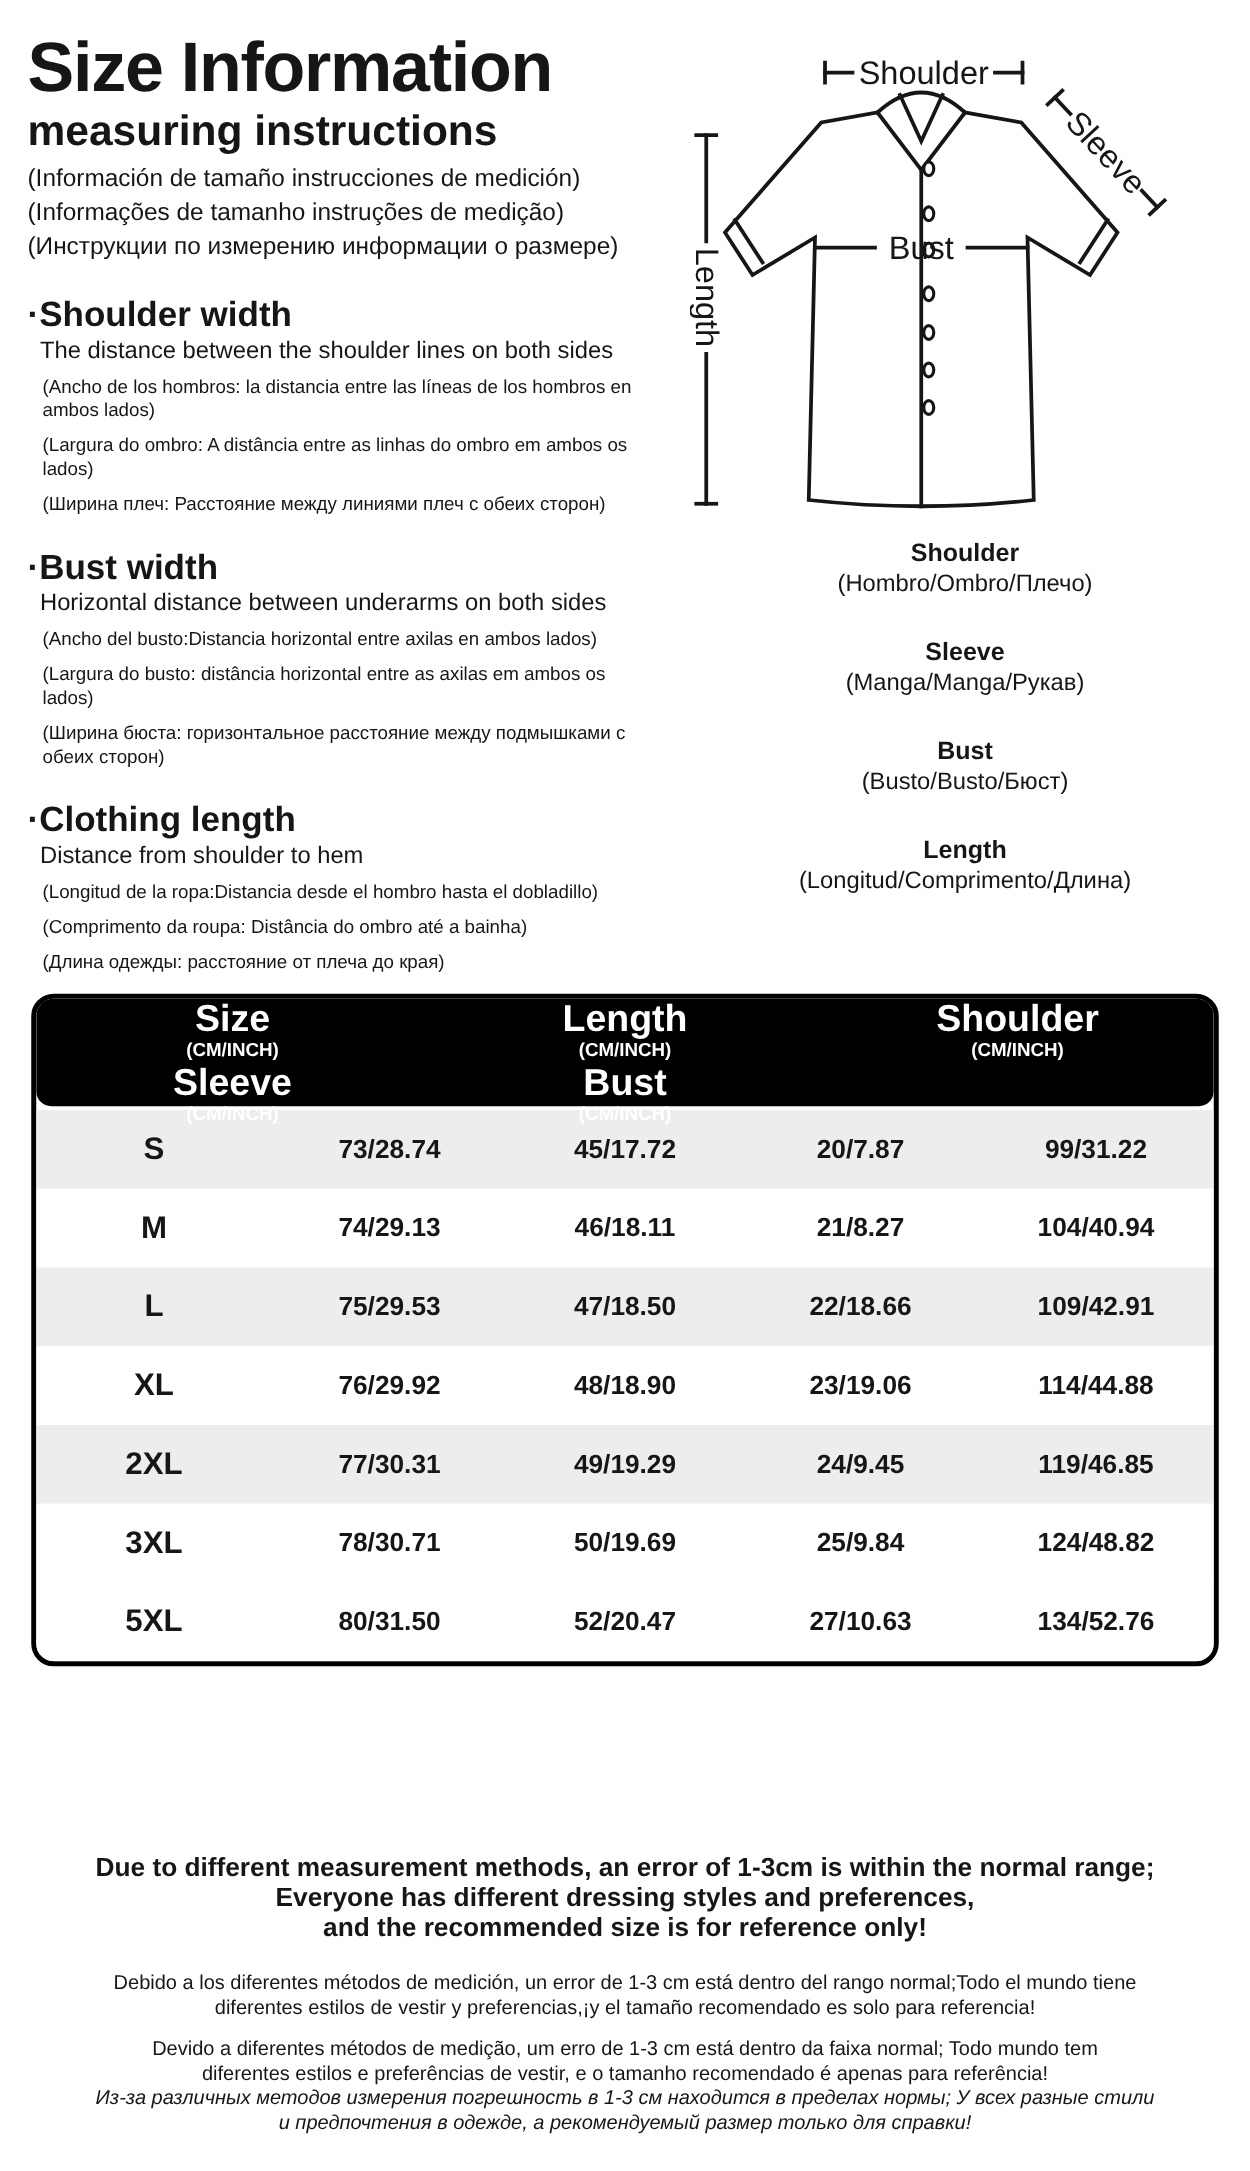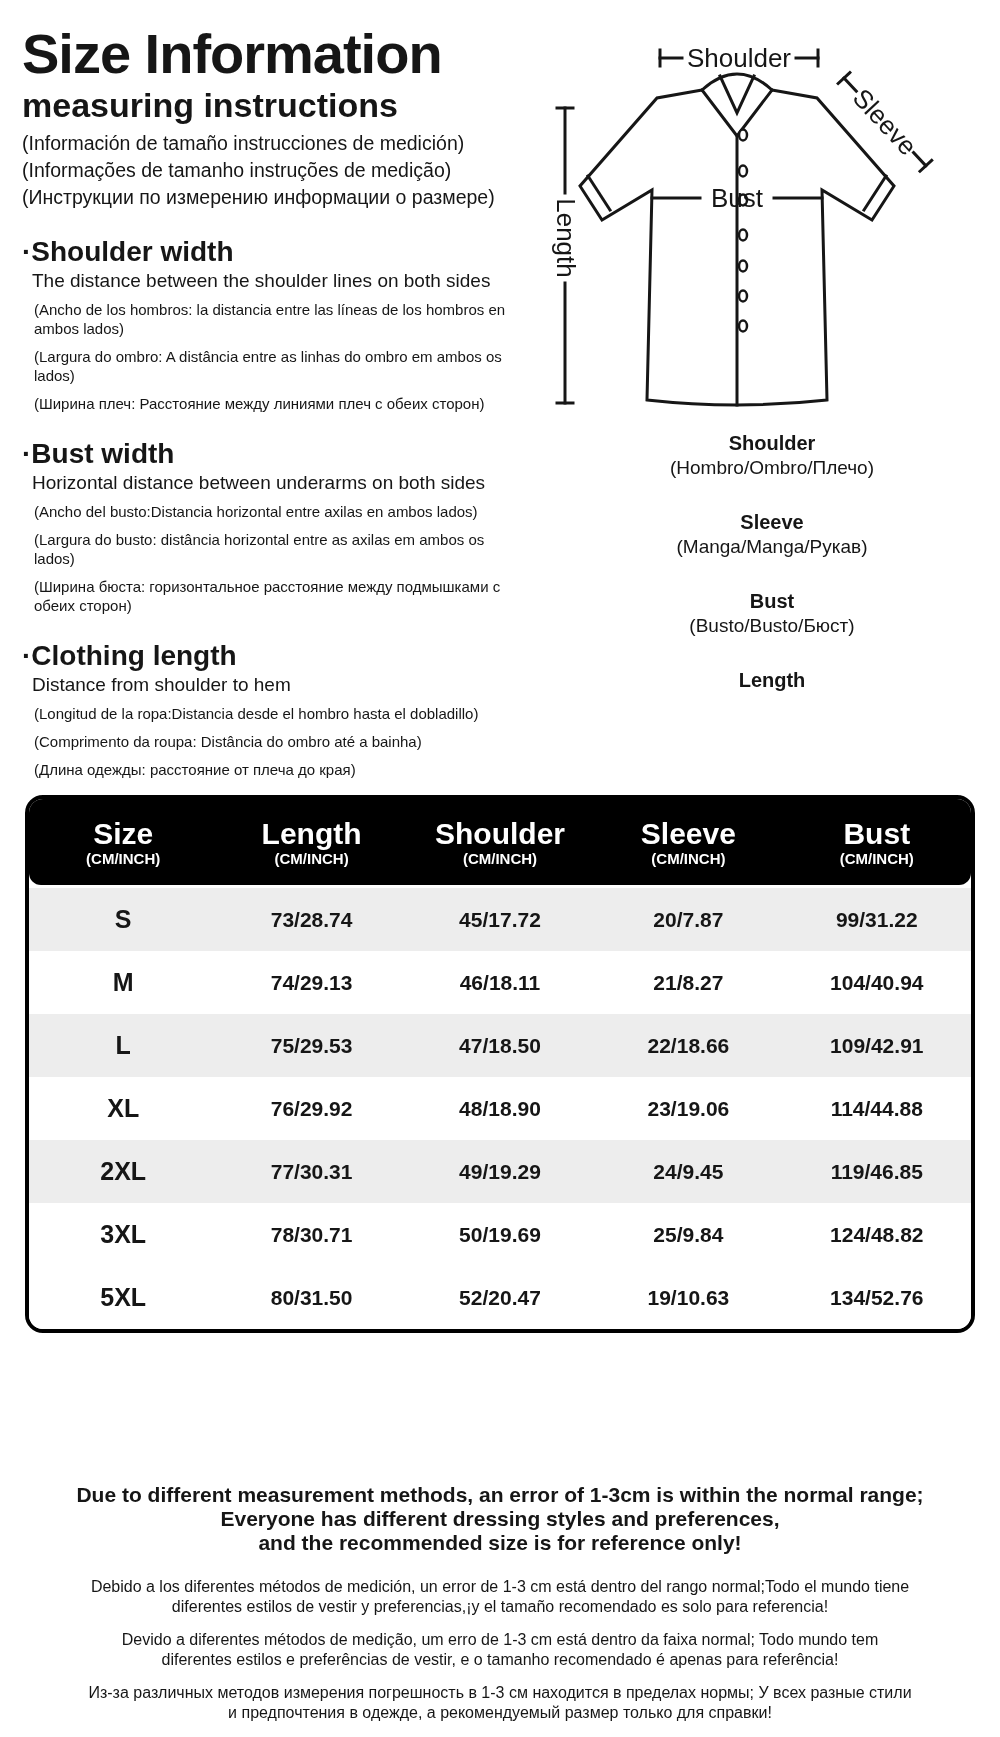--- a/index.html
+++ b/index.html
@@ -20,37 +20,37 @@
   
   .shirt-wrap{position:absolute;left:552px;top:28px;width:440px;height:392px;}
   .legend{position:absolute;left:552px;top:432px;width:440px;text-align:center;}
   .legend-item{margin-bottom:32px;}
   .legend-name{font-size:20px;font-weight:bold;line-height:23px;}
   .legend-tr{font-size:19px;line-height:22px;margin-top:2px;}
 
   
   .size-table{position:absolute;left:25px;top:795px;width:942px;
               border:4px solid #000;border-radius:18px;overflow:hidden;background:#fff;}
-  .t-header{display:grid;grid-template-columns:repeat(5,1fr);background:#000;color:#fff;
+  .t-header{display:grid;grid-template-columns:repeat(3,1fr);background:#000;color:#fff;
             height:86px;align-items:center;border-radius:0 0 12px 12px;margin-bottom:3px;}
   .t-col{text-align:center;}
   .col-name{font-size:30px;font-weight:bold;line-height:33px;}
   .col-unit{font-size:15px;font-weight:bold;line-height:18px;}
   .t-row{display:grid;grid-template-columns:repeat(5,1fr);height:63px;align-items:center;text-align:center;background:#fff;}
   .t-row.alt{background:#ededed;}
   .cell-size{font-size:25px;font-weight:bold;}
   .cell{font-size:21px;font-weight:bold;}
 
   
   .notes{position:absolute;left:0;top:1483px;width:1000px;text-align:center;}
   .note-main{font-size:21px;font-weight:bold;line-height:24px;}
   .note-sub{font-size:16px;line-height:19.5px;}
   .note-es{margin-top:22px;}
   .note-pt{margin-top:14px;}
-  .note-ru{margin-top:14px;}
+  .note-ru{font-style:italic;}
 </style>
 </head>
 <body>
 
 <div class="page">
 
   <div class="left-col">
     <h1 class="page-title">Size Information</h1>
     <h2 class="page-subtitle">measuring instructions</h2>
     <div class="hdr-tr">(Información de tamaño instrucciones de medición)</div>
@@ -145,20 +145,21 @@
     <div class="legend-item">
       <div class="legend-name">Sleeve</div>
       <div class="legend-tr">(Manga/Manga/Рукав)</div>
     </div>
     <div class="legend-item">
       <div class="legend-name">Bust</div>
       <div class="legend-tr">(Busto/Busto/Бюст)</div>
     </div>
     <div class="legend-item">
       <div class="legend-name">Length</div>
+      <div class="legend-tr">(Longitud/Comprimento/Длина)</div>
     </div>
   </div>
 
   <div class="size-table">
     <div class="t-header">
       <div class="t-col">
         <div class="col-name">Size</div>
         <div class="col-unit">(CM/INCH)</div>
       </div>
       <div class="t-col">
@@ -218,21 +219,21 @@
       <div class="cell-size">3XL</div>
       <div class="cell">78/30.71</div>
       <div class="cell">50/19.69</div>
       <div class="cell">25/9.84</div>
       <div class="cell">124/48.82</div>
     </div>
     <div class="t-row">
       <div class="cell-size">5XL</div>
       <div class="cell">80/31.50</div>
       <div class="cell">52/20.47</div>
-      <div class="cell">19/10.63</div>
+      <div class="cell">27/10.63</div>
       <div class="cell">134/52.76</div>
     </div>
   </div>
 
   <div class="notes">
     <div class="note-main">Due to different measurement methods, an error of 1-3cm is within the normal range;</div>
     <div class="note-main">Everyone has different dressing styles and preferences,</div>
     <div class="note-main">and the recommended size is for reference only!</div>
 
     <div class="note-sub note-es">

